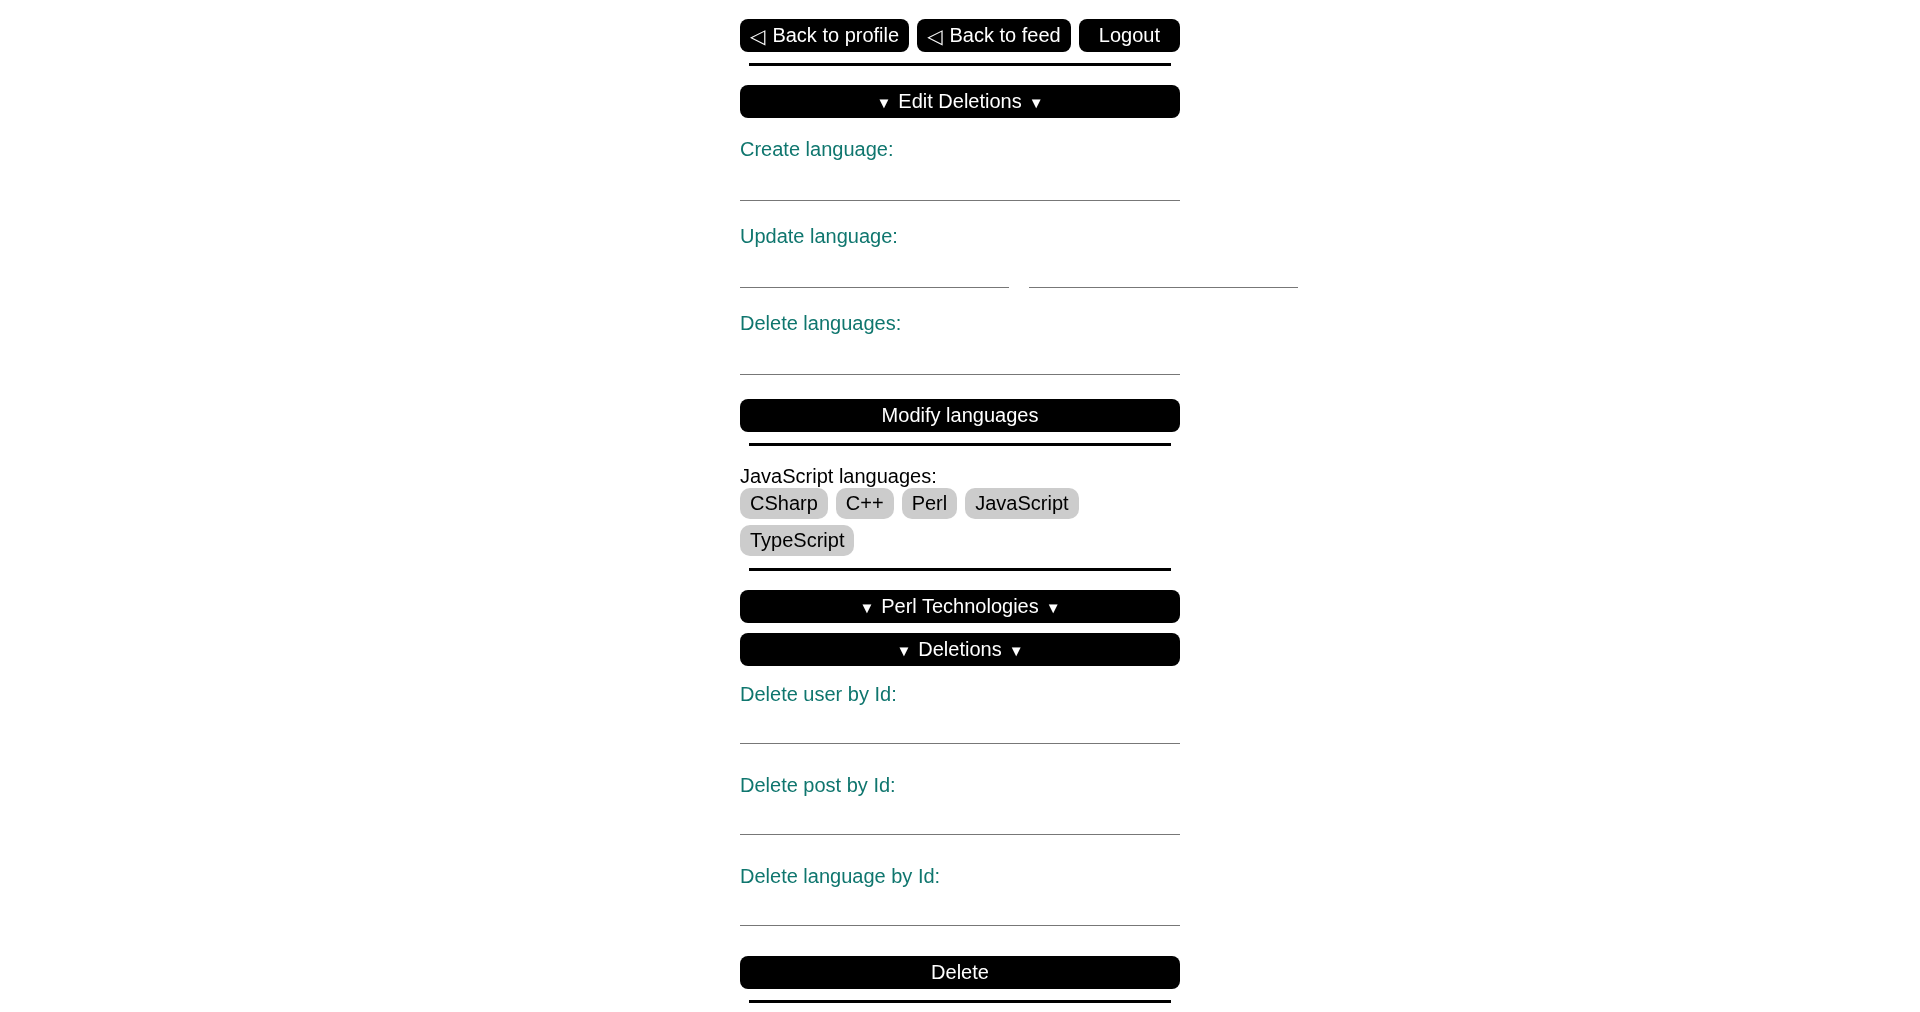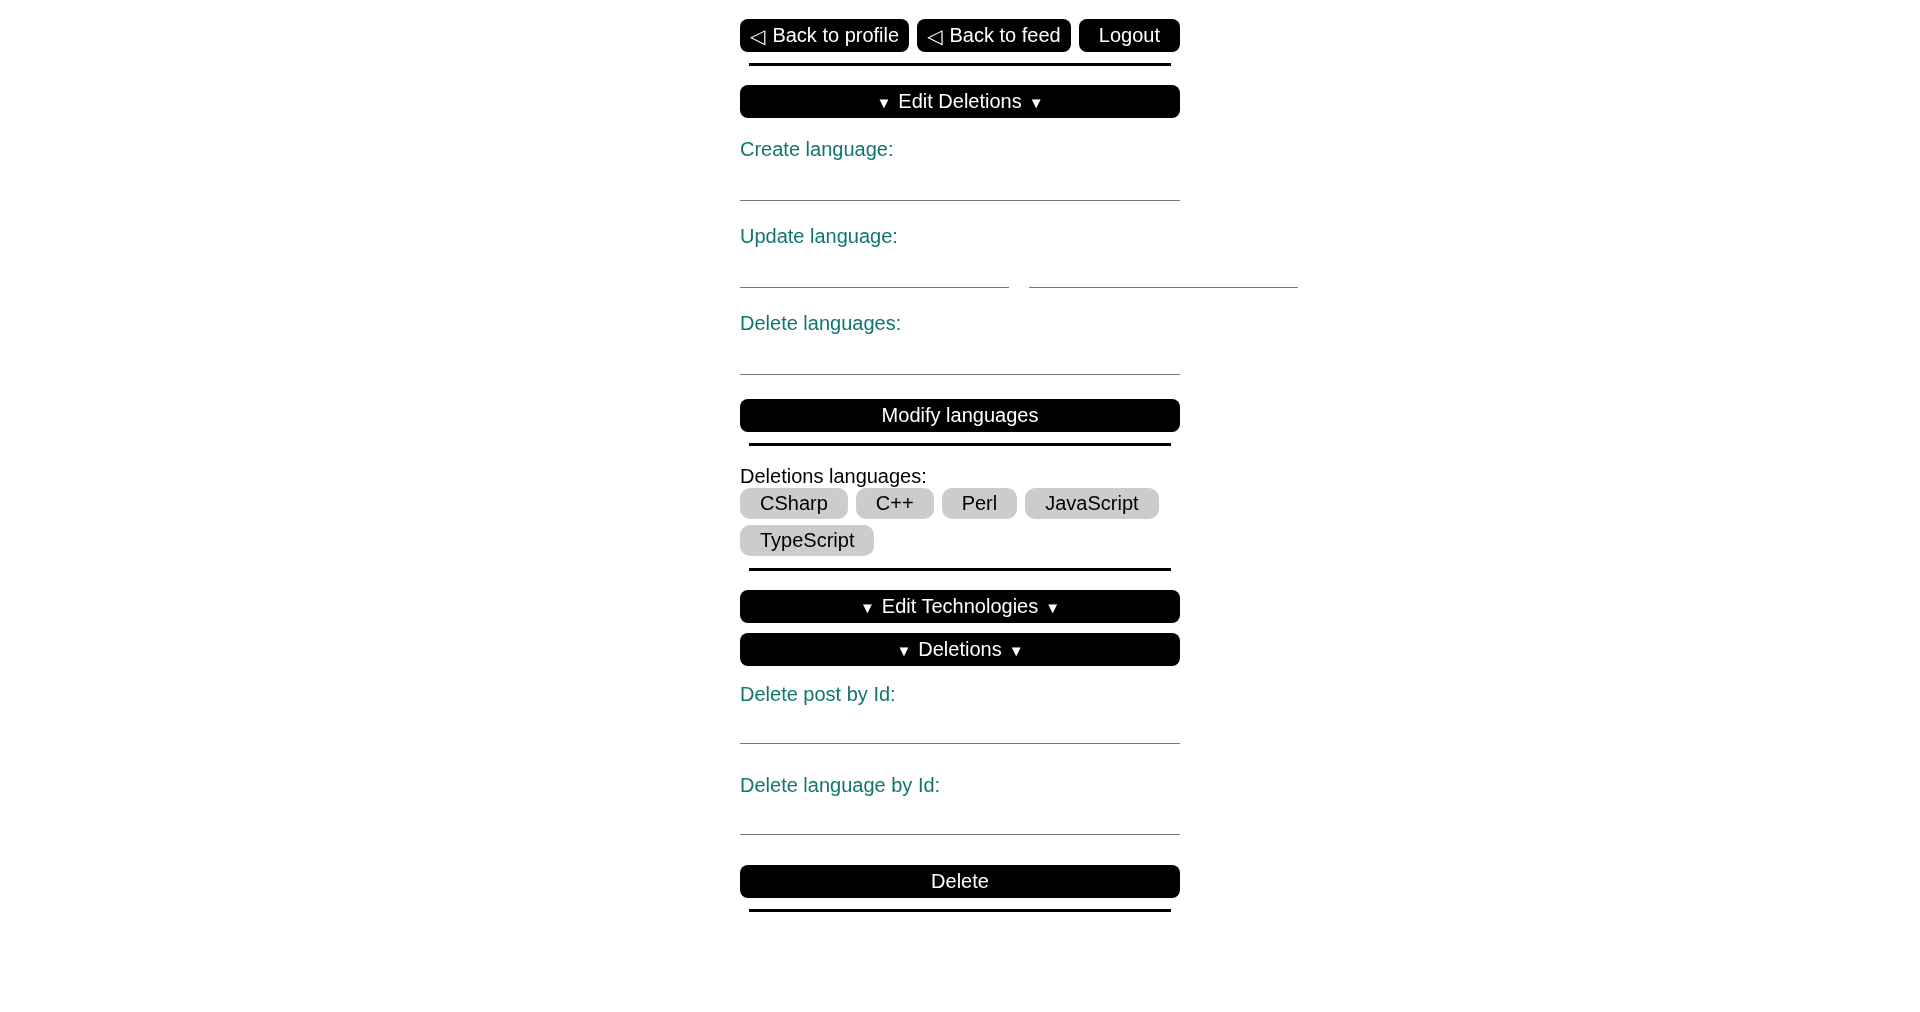--- a/index.html
+++ b/index.html
@@ -96,21 +96,21 @@
     display: flex;
     flex-wrap: wrap;
     gap: 6px 8px;
     margin: 0 0 2px 0;
     padding-top: 0;
   }
   .chip {
     background: #cccccc;
     color: #000000;
     border-radius: 10px;
-    padding: 4px 20px;
+    padding: 4px 10px;
     font-size: 20px;
     line-height: 23px;
   }
 </style>
 </head>
 <body>
 
 <div class="page">
   <div class="container">
 
@@ -153,45 +153,49 @@
       <label class="field-label">Delete languages:</label>
       <input class="line" type="text" value="" style="">
     </div>
 
     <button class="btn btn-block submit-row">
       <span>Modify languages</span>
     </button>
 
     <hr class="thick">
 
-    <div class="avail-label">Deletions languages:</div>
+    <div class="avail-label">JavaScript languages:</div>
     <div class="chips">
       <span class="chip">CSharp</span>
       <span class="chip">C++</span>
       <span class="chip">Perl</span>
       <span class="chip">JavaScript</span>
       <span class="chip">TypeScript</span>
     </div>
 
     <hr class="thick tight">
 
     <button class="btn btn-block toggle-technologies">
       <span class="tri">▼</span>
-      <span>Edit Technologies</span>
+      <span>Perl Technologies</span>
       <span class="tri">▼</span>
     </button>
 
     <button class="btn btn-block toggle-deletions">
       <span class="tri">▼</span>
       <span>Deletions</span>
       <span class="tri">▼</span>
     </button>
 
     <div class="deletions">
       <div class="field">
+        <label class="field-label">Delete user by Id:</label>
+        <input class="line" type="text" value="" style="">
+      </div>
+      <div class="field">
         <label class="field-label">Delete post by Id:</label>
         <input class="line" type="text" value="" style="">
       </div>
       <div class="field">
         <label class="field-label">Delete language by Id:</label>
         <input class="line" type="text" value="" style="">
       </div>
       <button class="btn btn-block submit-row">
         <span>Delete</span>
       </button>

